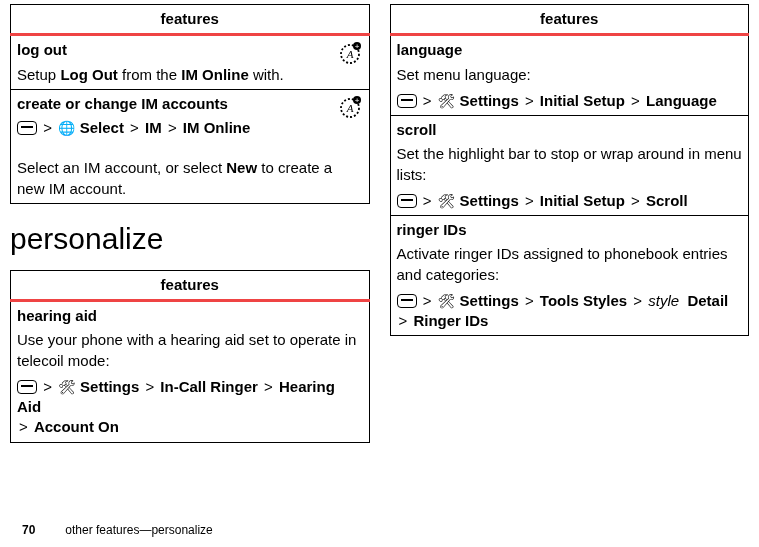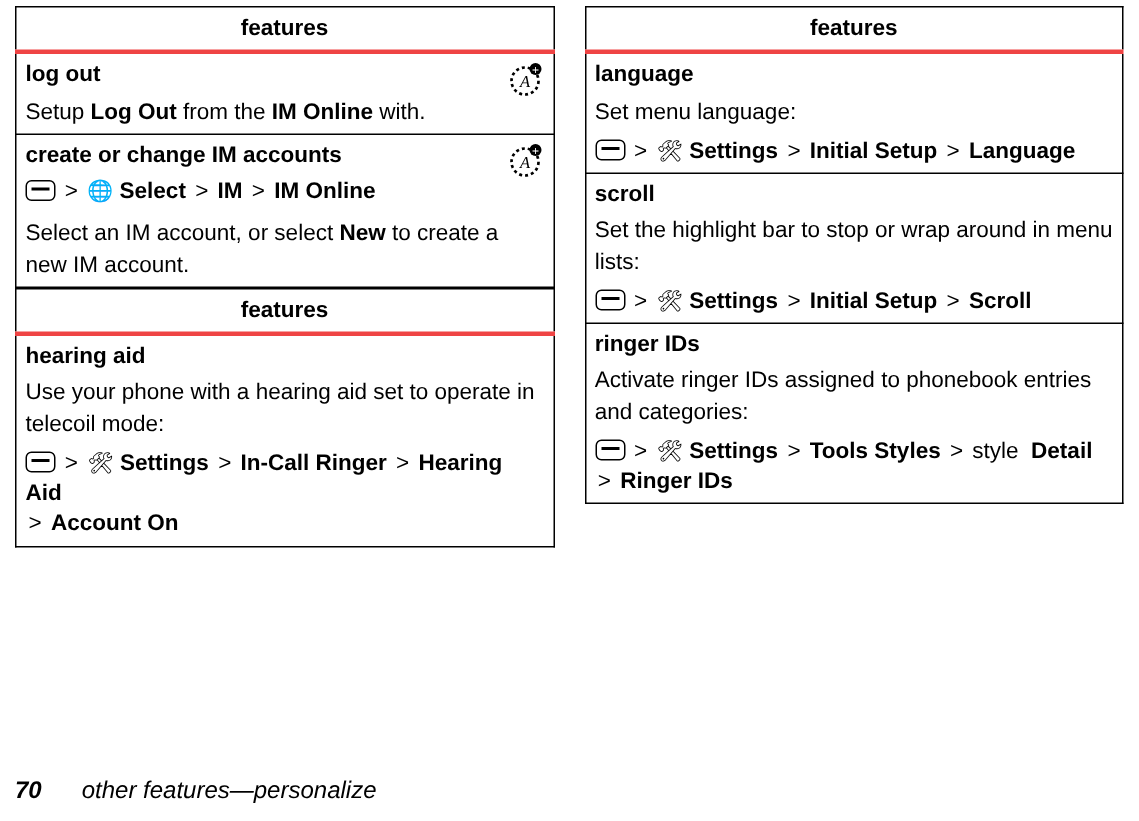--- a/index.html
+++ b/index.html
@@ -43,21 +43,21 @@
   }
   .bold {
     font-weight: bold;
     font-family: "Arial Narrow", Arial, sans-serif;
     font-stretch: condensed;
   }
   .narrow {
     font-family: "Arial Narrow", Arial, sans-serif;
     font-stretch: condensed;
   }
-  .italic { }
+  .italic { font-style: italic; }
   .h1 {
     font-size: 30px;
     font-weight: normal;
     margin: 18px 0 14px 0;
   }
   .keyicon {
     display: inline-block;
     border: 1.5px solid #000;
     border-radius: 4px;
     width: 18px;
@@ -79,24 +79,23 @@
     float: right;
     width: 26px;
     height: 26px;
     margin-left: 6px;
     background: #fff;
     position: relative;
   }
   .a-badge svg { display:block; }
   .footer {
     position: absolute;
-    left: 10px;
+    left: 22px;
     bottom: 10px;
-    font-size: 16px;
-    font-style: italic;
+    font-size: 12px;
   }
   .footer .pn { font-weight: bold; display:inline-block; width: 40px; }
   .gt { padding: 0 2px; }
 </style>
 </head>
 <body>
 
 <div class="page">
   <div class="col">
     <table class="feat">
@@ -132,26 +131,27 @@
         <div>
           <span class="keyicon"></span>
           <span class="narrow gt">&gt;</span>
           <span class="toolicon">🌐</span>
           <span class="bold">Select</span>
           <span class="narrow gt">&gt;</span>
           <span class="bold">IM</span>
           <span class="narrow gt">&gt;</span>
           <span class="bold">IM Online</span>
         </div>
-        <div style="margin-top:8px"><span>Select an IM account, or select </span><span class="bold">New</span><span> to create a new IM account.</span></div>
+        <div style="margin-top:20px"><span>Select an IM account, or select </span><span class="bold">New</span><span> to create a new IM account.</span></div>
       </td>
           </tr>
     </tbody>
       </table>
 
+    <div class="h1">personalize</div>
 
     <table class="feat">
       <tbody>
           <tr>
             <th>features</th>
           </tr>
       <tr>
             <td>
         <span class="row-title">hearing aid</span>
         <div>Use your phone with a hearing aid set to operate in telecoil mode:</div>

